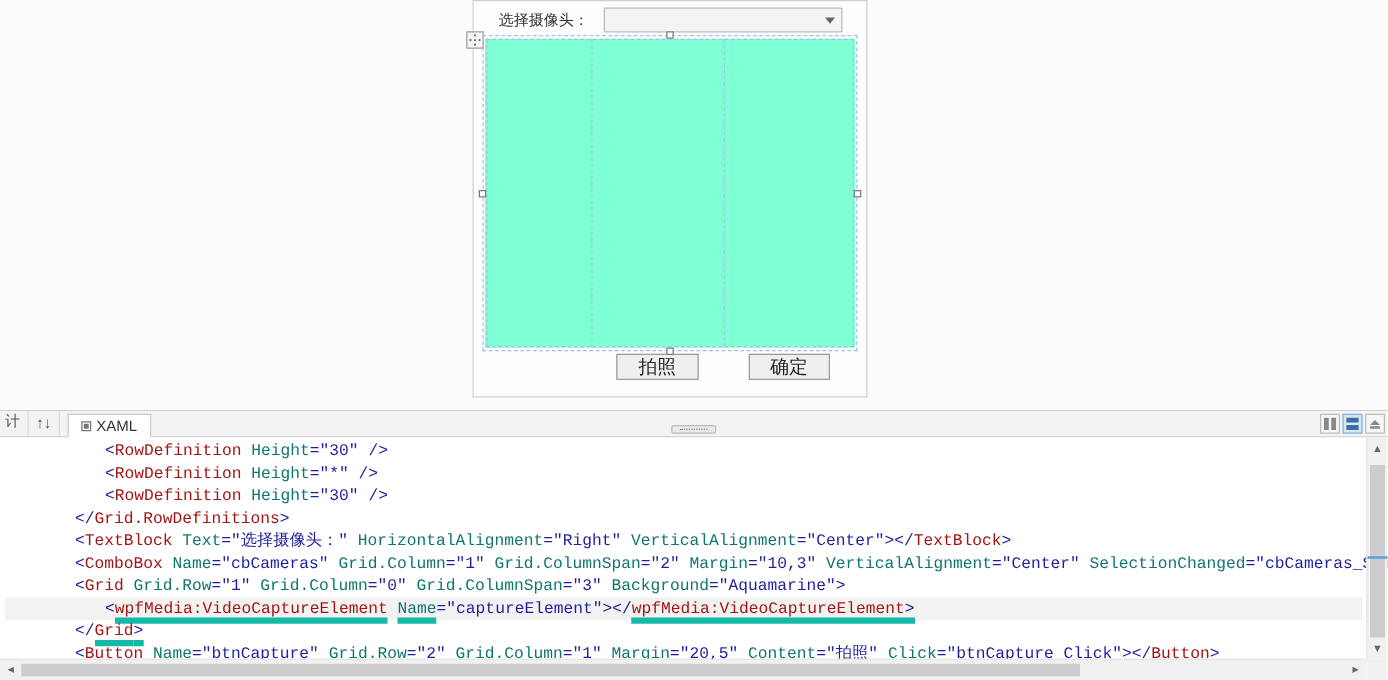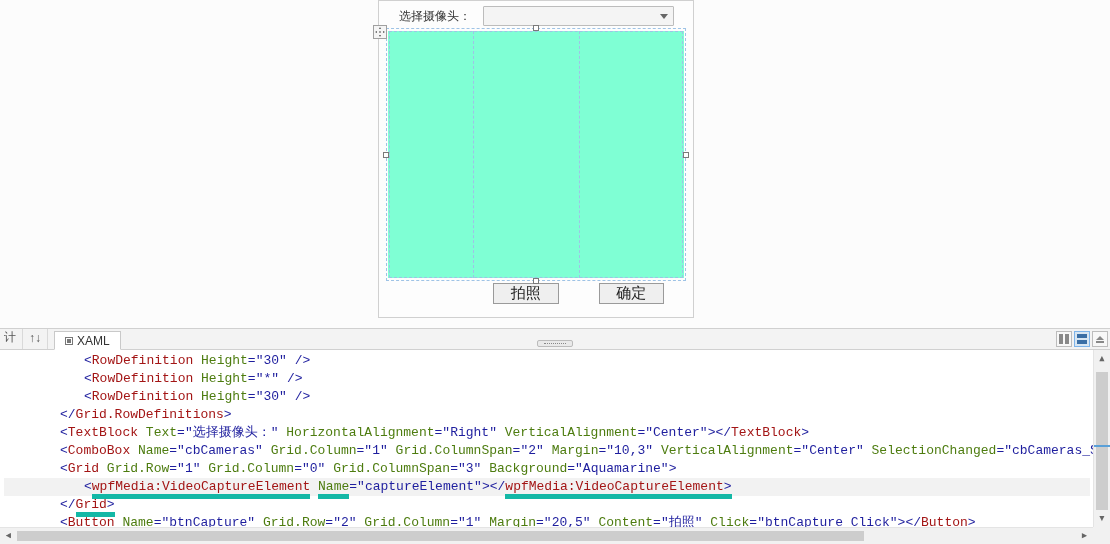--- a/index.html
+++ b/index.html
@@ -42,21 +42,21 @@
   .rt { width:16px; height:16px; border:1px solid #bcbcbc; background:#f7f7f7; display:flex; align-items:center; justify-content:center; }
   .rt.active { background:#d8e6f2; border-color:#7eb4ea; }
   .rt svg { width:10px; height:10px; }
   
   
   .code-pane { position:relative; height:194px; background:#fff; overflow:hidden; font-family: Consolas, "Courier New", monospace; font-size:13px; line-height:18px; }
   .code-inner { position:absolute; left:4px; top:2px; right:20px; white-space:pre; }
   .code-inner .ln { height:18px; }
   .t-tag { color:#a31515; }
   .t-punc { color:#1e1e9e; }
-  .t-attr { color:#4d7c0f; }
+  .t-attr { color:#0f766e; }
   .t-val  { color:#1e1e9e; }
   .t-txt  { color:#000; }
   .hl-line { background:#f2f2f2; }
   .underline-red { border-bottom:5px solid #14b8a6; }
   .vscroll { position:absolute; right:0; top:0; bottom:17px; width:17px; background:#f1f1f1; border-left:1px solid #e4e4e4; }
   .vscroll .up, .vscroll .down { height:17px; display:flex; align-items:center; justify-content:center; color:#666; }
   .vscroll .thumb { position:absolute; left:2px; right:2px; top:17px; bottom:17px; background:#cdcdcd; }
   .vscroll .marker { position:absolute; left:0; right:0; height:2px; background:#5aa0d8; }
   .hscroll { position:absolute; left:0; right:17px; bottom:0; height:17px; background:#f1f1f1; border-top:1px solid #e4e4e4; display:flex; align-items:center; }
   .hscroll .lft, .hscroll .rgt { width:17px; text-align:center; color:#666; }

